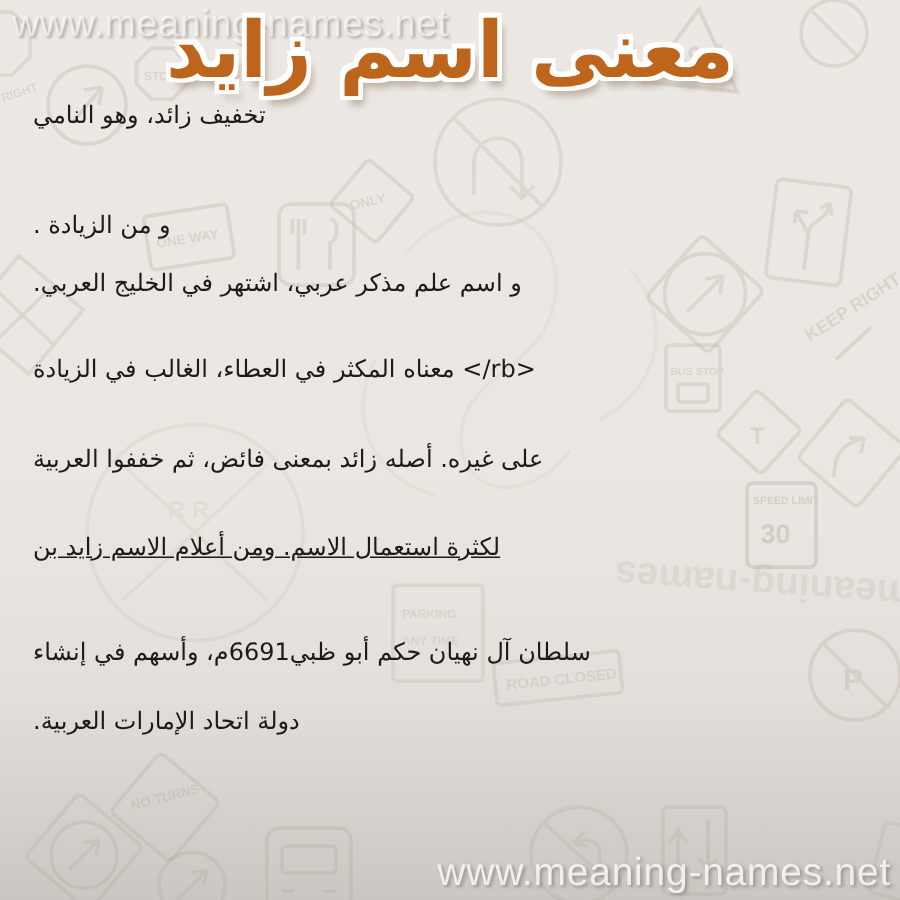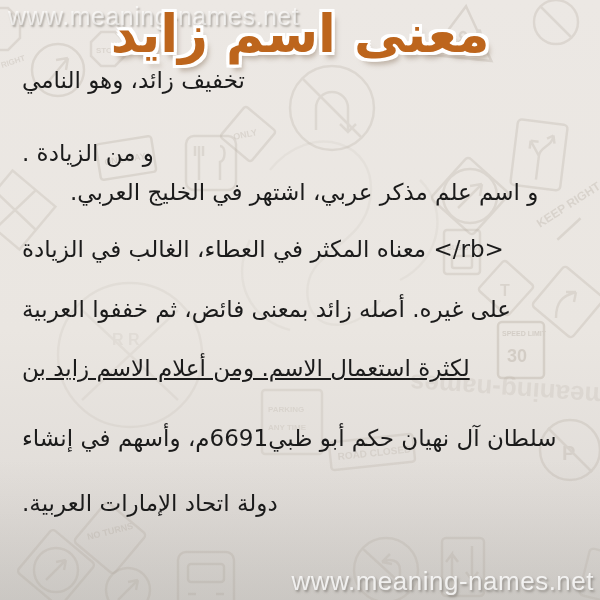--- a/index.html
+++ b/index.html
@@ -17,23 +17,23 @@
   .wm-bottom{right:6px;top:566px;font-size:26px;color:rgba(255,255,255,0.8);
       text-shadow:1.5px 1.5px 2.5px rgba(110,105,98,0.6);}
   .title{position:absolute;left:0;right:0;top:4px;text-align:center;direction:rtl;
       font-size:52px;font-weight:bold;color:#bd651c;white-space:nowrap;
       text-shadow:
         -3px -3px 0 #fff, 3px -3px 0 #fff, -3px 3px 0 #fff, 3px 3px 0 #fff,
         -3px 0 0 #fff, 3px 0 0 #fff, 0 -3px 0 #fff, 0 3px 0 #fff,
         -2px -2px 0 #fff, 2px -2px 0 #fff, -2px 2px 0 #fff, 2px 2px 0 #fff,
         4px 6px 5px rgba(150,130,110,0.55);}
   .mline{position:absolute;left:22px;right:8px;direction:rtl;text-align:left;
-      font-size:23px;color:#1b1b1b;white-space:nowrap;}
-  .l1{top:67px;}  .l2{top:140px;} .l3{top:179px;margin-left:48px;} .l4{top:236px;}
-  .l5{top:296px;} .l6{top:355px;text-decoration:underline;} .l7{top:413px;margin-top:12px;} .l8{top:490px;}
+      font-size:16px;color:#1b1b1b;white-space:nowrap;}
+  .l1{top:67px;}  .l2{top:140px;} .l3{top:179px;} .l4{top:236px;}
+  .l5{top:296px;} .l6{top:355px;text-decoration:underline;} .l7{top:413px;margin-top:12px;} .l8{top:471px;}
 </style>
 </head>
 <body>
 
 <svg class="bg-signs" width="600" height="600" viewBox="0 0 600 600" xmlns="http://www.w3.org/2000/svg">
 
   <g opacity="0.3">
     <polygon class="sg" points="-10,8 8,8 20,20 20,38 8,50 -10,50"></polygon>
     <text class="sgt" x="2" y="68" font-size="8" transform="rotate(-18 2 68)">RIGHT</text>
   </g>

